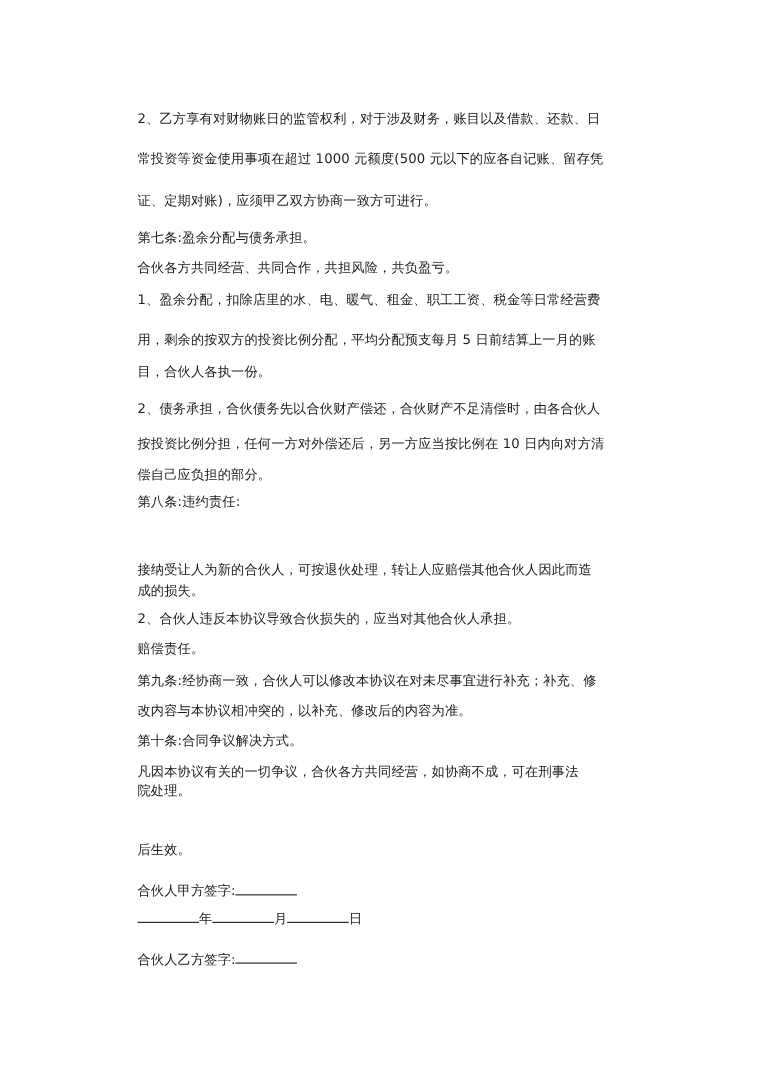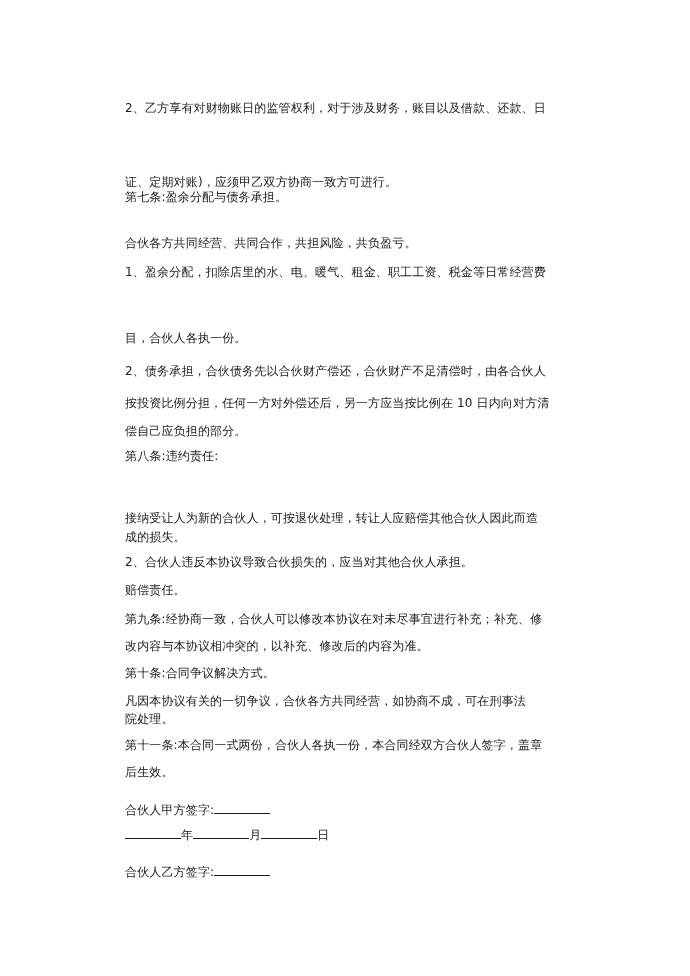--- a/index.html
+++ b/index.html
@@ -35,39 +35,40 @@
       border-bottom: 1px solid #1a1a1a;
       height: 13px;
       vertical-align: baseline;
     }
   </style>
 </head>
 <body>
 
 <div class="page">
   <div class="line" style="top:99px">2、乙方享有对财物账日的监管权利，对于涉及财务，账目以及借款、还款、日</div>
+  <div class="line" style="top:135px">常投资等资金使用事项在超过 1000 元额度(500 元以下的应各自记账、留存凭</div>
   <div class="line" style="top:173px">证、定期对账)，应须甲乙双方协商一致方可进行。</div>
-  <div class="line" style="top:188px">第七条:盈余分配与债务承担。</div>
+  <div class="line" style="top:207px">第七条:盈余分配与债务承担。</div>
   <div class="line" style="top:234px">合伙各方共同经营、共同合作，共担风险，共负盈亏。</div>
   <div class="line" style="top:263px">1、盈余分配，扣除店里的水、电、暖气、租金、职工工资、税金等日常经营费</div>
+  <div class="line" style="top:300px">用，剩余的按双方的投资比例分配，平均分配预支每月 5 日前结算上一月的账</div>
   <div class="line" style="top:329px">目，合伙人各执一份。</div>
   <div class="line" style="top:362px">2、债务承担，合伙债务先以合伙财产偿还，合伙财产不足清偿时，由各合伙人</div>
   <div class="line" style="top:394px">按投资比例分担，任何一方对外偿还后，另一方应当按比例在 10 日内向对方清</div>
   <div class="line" style="top:422px">偿自己应负担的部分。</div>
   <div class="line" style="top:447px">第八条:违约责任:</div>
   <div class="line" style="top:509px">接纳受让人为新的合伙人，可按退伙处理，转让人应赔偿其他合伙人因此而造</div>
   <div class="line" style="top:528px">成的损失。</div>
   <div class="line" style="top:553px">2、合伙人违反本协议导致合伙损失的，应当对其他合伙人承担。</div>
   <div class="line" style="top:581px">赔偿责任。</div>
   <div class="line" style="top:610px">第九条:经协商一致，合伙人可以修改本协议在对未尽事宜进行补充；补充、修</div>
   <div class="line" style="top:664px">第十条:合同争议解决方式。</div>
   <div class="line" style="top:637px">改内容与本协议相冲突的，以补充、修改后的内容为准。</div>
   <div class="line" style="top:692px">凡因本协议有关的一切争议，合伙各方共同经营，如协商不成，可在刑事法</div>
   <div class="line" style="top:710px">院处理。</div>
-  <div class="line" style="top:736px">第十一条:本合同一式两份，合伙人各执一份，本合同经双方合伙人签字，盖章</div>
   <div class="line" style="top:763px">后生效。</div>
 
   <div class="line" style="top:800px">
     <span>合伙人甲方签字:</span><span class="blank" style="width:56px"></span>
   </div>
 
   <div class="line" style="top:825px">
     <span class="blank" style="width:56px"></span><span>年</span><span class="blank" style="width:56px"></span><span>月</span><span class="blank" style="width:56px"></span><span>日</span>
   </div>
 

